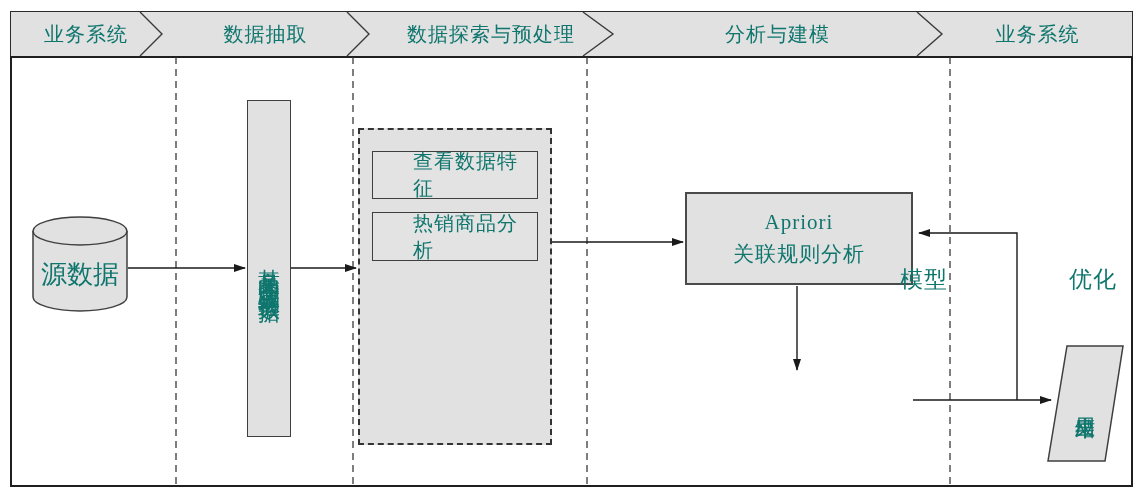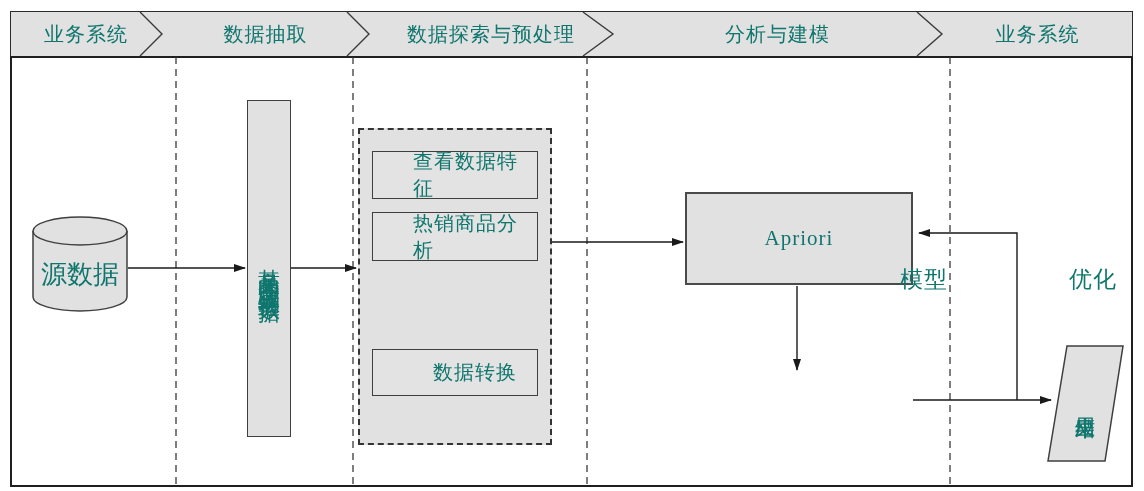--- a/index.html
+++ b/index.html
@@ -123,25 +123,25 @@
   <div class="abs phase-label" style="left:613px;width:329px">分析与建模</div>
   <div class="abs phase-label" style="left:942px;width:191px">业务系统</div>
 
   <div class="abs cylinder-label">源数据</div>
 
   <div class="abs node vertical-box">某商品零售企业购物篮数据</div>
 
   <div class="abs dashed-group">
     <div class="step-box step-1">查看数据特征</div>
     <div class="step-box step-2">热销商品分析</div>
-    <div class="step-box step-4">数据转换</div>
   </div>
 
   <div class="abs node apriori-box">
     <div>Apriori</div>
+    <div>关联规则分析</div>
   </div>
 
 
   <div class="abs feedback-label feedback-left">模型</div>
   <div class="abs feedback-label feedback-right">优化</div>
 
   <div class="abs result-label">应用结果</div>
 
 </div>
 

